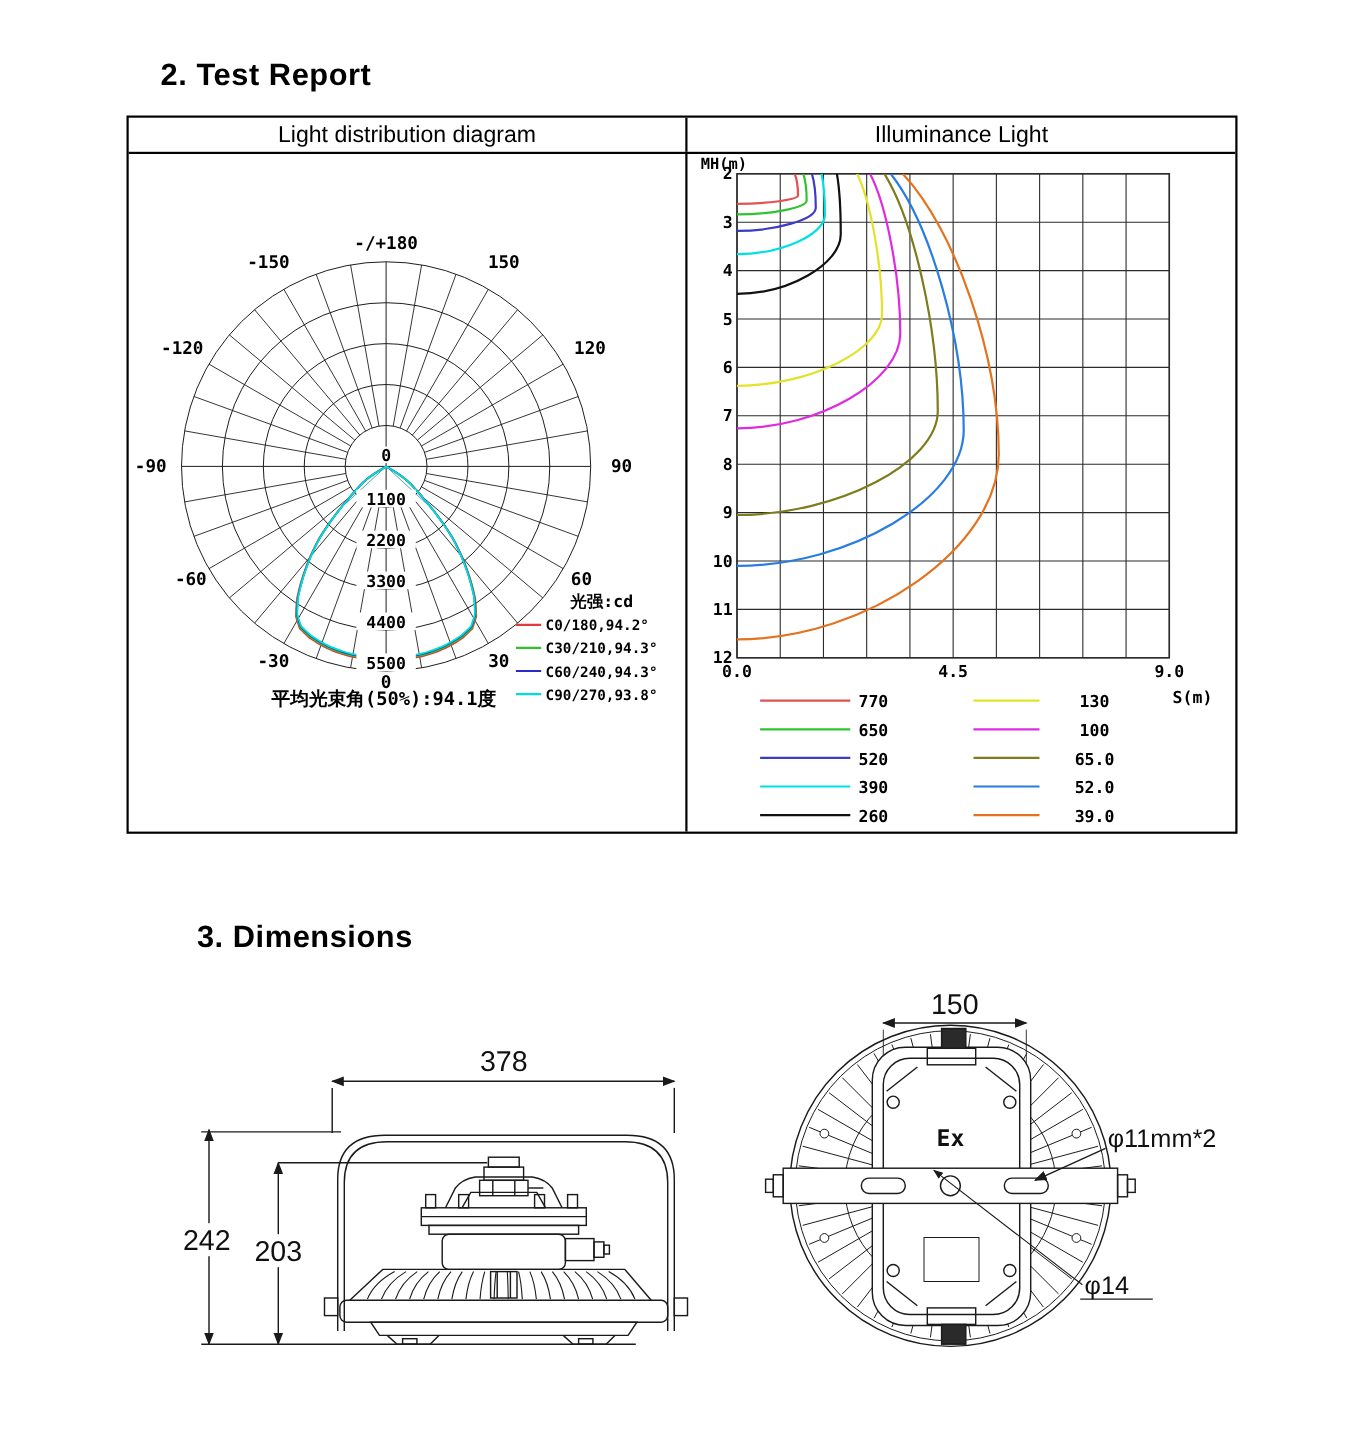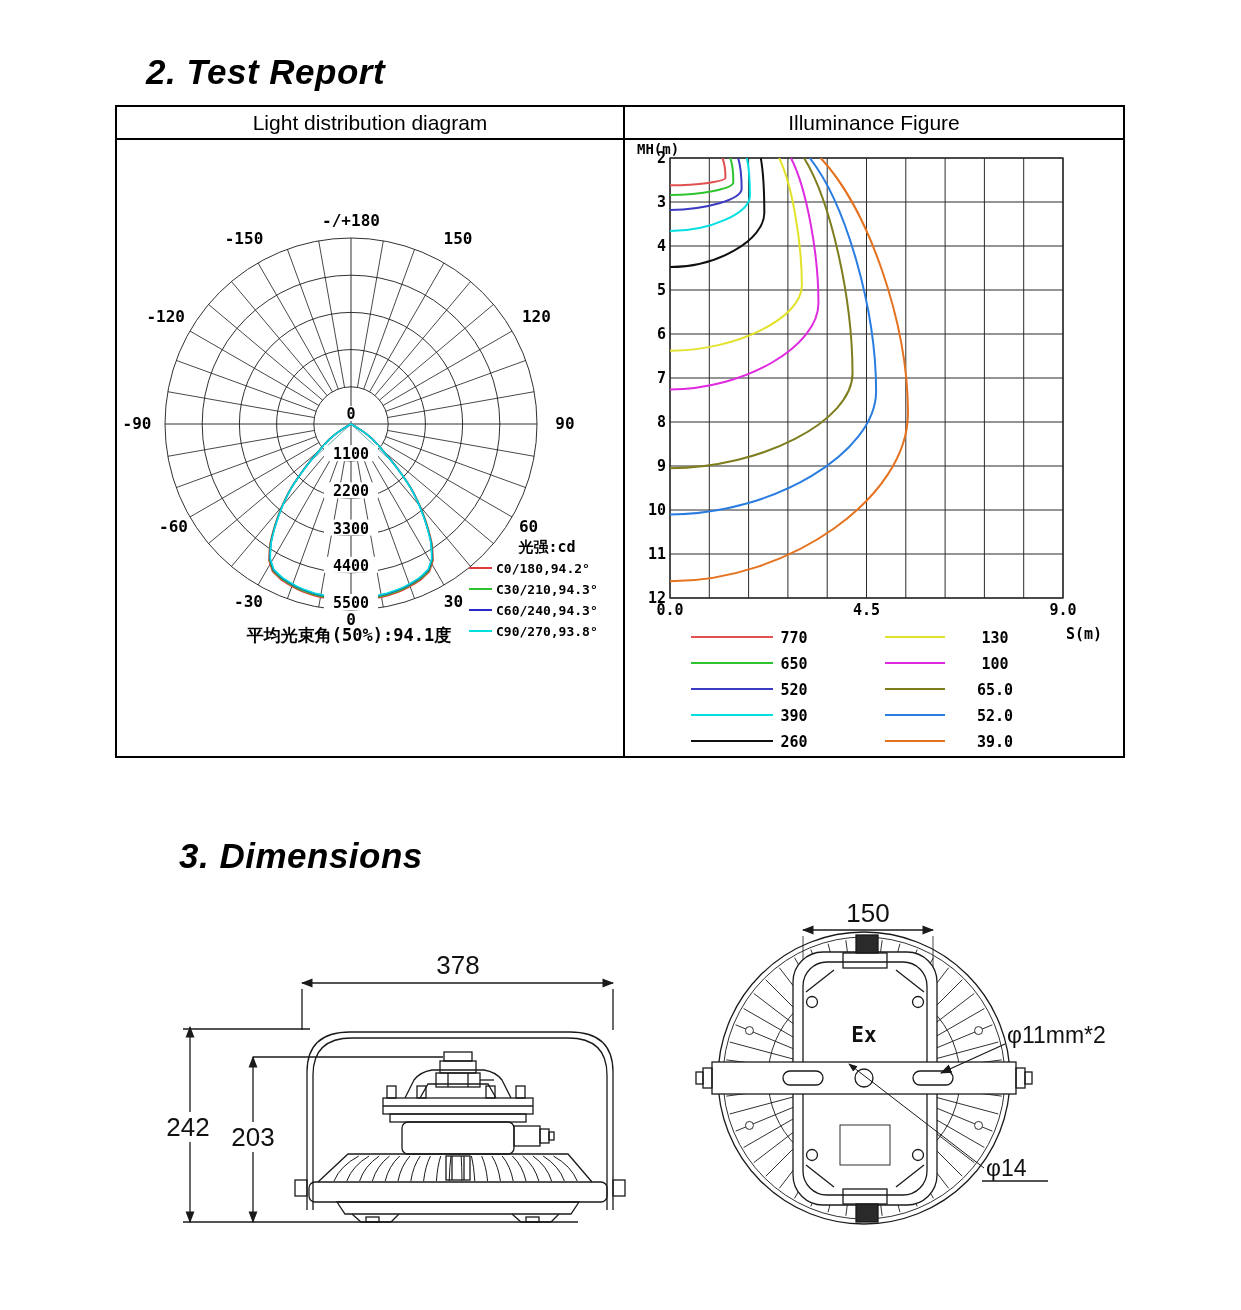--- a/index.html
+++ b/index.html
@@ -1,18 +1,18 @@
 <!DOCTYPE html>
 <html><head>
 <meta charset="utf-8">
 <style>
   html,body{margin:0;padding:0;background:#fff;}
   .page{position:relative;width:1241px;height:1310px;background:#fff;overflow:hidden;
         font-family:"Liberation Sans",sans-serif;color:#000;}
-  .h-title{position:absolute;margin:0;font-size:35px;font-weight:bold;letter-spacing:.5px;font-style:italic;}
+  .h-title{position:absolute;margin:0;font-size:28px;font-weight:bold;letter-spacing:.5px;}
   #title-report{left:146px;top:52px;}
   #title-dims{left:146px;top:836px;margin-left:33px;}
   .report-table{position:absolute;left:115px;top:105px;width:1010px;height:653px;
         border:2px solid #000;box-sizing:border-box;display:flex;flex-direction:column;}
   .thead{display:flex;height:33px;border-bottom:2px solid #000;box-sizing:border-box;flex:none;}
   .th{display:flex;align-items:center;justify-content:center;font-size:21px;}
   .th.left{width:508px;border-right:2px solid #000;box-sizing:border-box;}
   .th.right{flex:1;}
   .tbody{flex:1;display:flex;min-height:0;}
   .cell{position:relative;}
@@ -26,21 +26,21 @@
 </head>
 <body>
 
 <div class="page">
 
   <h1 class="h-title" id="title-report">2. Test Report</h1>
 
   <div class="report-table">
     <div class="thead">
       <div class="th left">Light distribution diagram</div>
-      <div class="th right">Illuminance Figure</div>
+      <div class="th right">Illuminance Light</div>
     </div>
     <div class="tbody">
       <div class="cell left">
         <svg id="polar-svg" width="508" height="616" viewBox="0 0 508 616">
             <g stroke="#1a1a1a" stroke-width="0.9" fill="none">
               <line x1="234" y1="98" x2="234" y2="470"></line>
               <line x1="48" y1="284" x2="420" y2="284"></line>
               <line x1="240.4597122092098" y1="320.6348484120541" x2="266.29856104604903" y2="467.17424206027067" stroke-width="0.8"></line>
               <line x1="246.72314933171486" y1="318.9565654932358" x2="297.6157466585744" y2="458.78282746617896" stroke-width="0.8"></line>
               <line x1="252.6" y1="316.21614502078114" x2="327" y2="445.0807251039056" stroke-width="0.8"></line>

